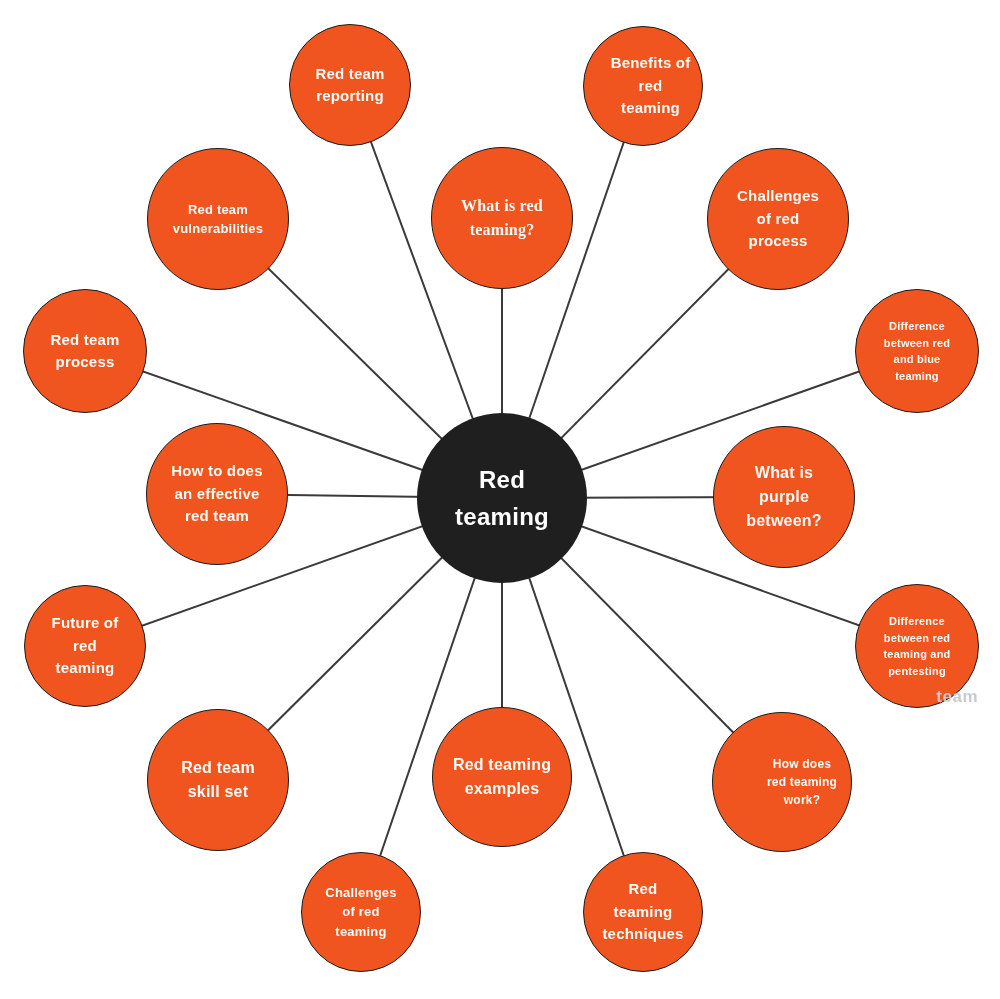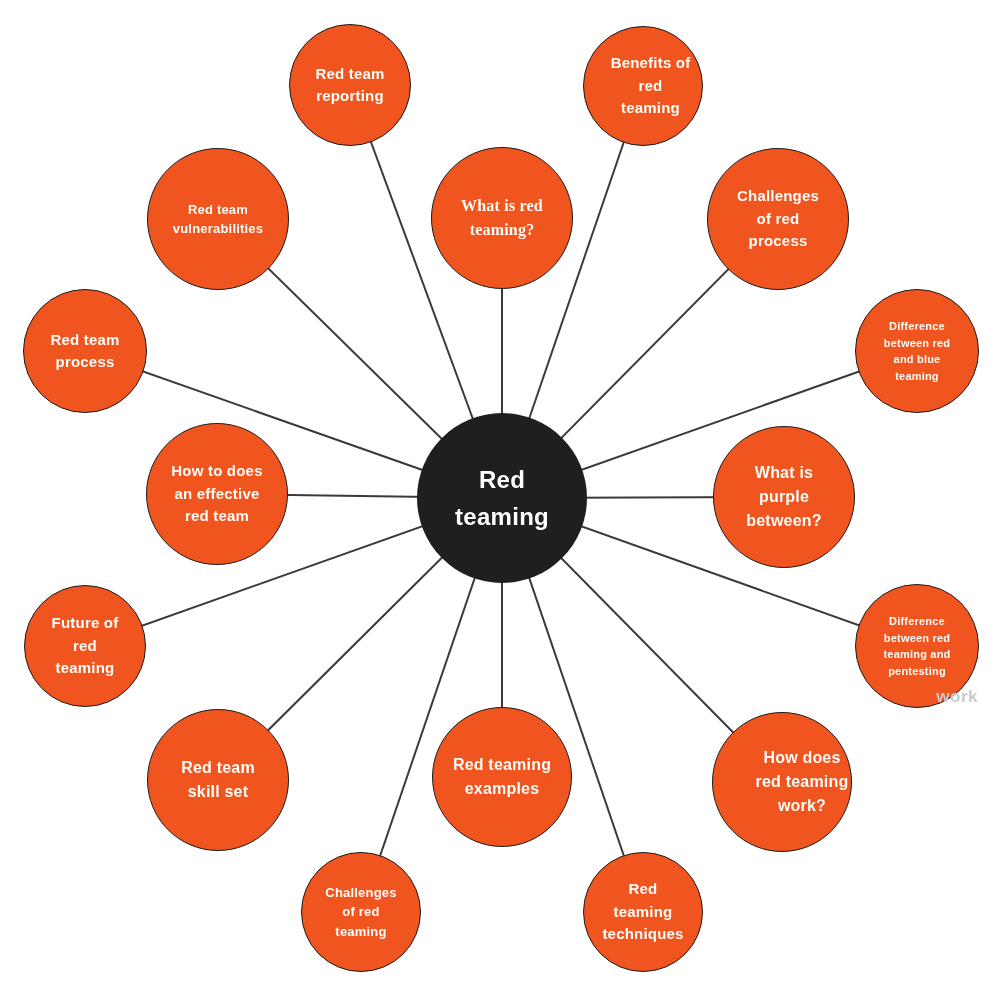--- a/index.html
+++ b/index.html
@@ -142,33 +142,33 @@
       </div>
       <div class="node" style="left: 147px; top: 709px; width: 142px; height: 142px;">
         <span class="node-label" style="font-size: 16px;">Red team
 skill set</span>
       </div>
       <div class="node" style="left: 432px; top: 707px; width: 140px; height: 140px;">
         <span class="node-label" style="font-size: 16px;">Red teaming
 examples</span>
       </div>
       <div class="node" style="left: 712px; top: 712px; width: 140px; height: 140px;">
-        <span class="node-label" style="font-size: 16px; margin-left: 40px;">How does
+        <span class="node-label" style="font-size: 12px; margin-left: 40px;">How does
 red teaming
 work?</span>
       </div>
       <div class="node" style="left: 301px; top: 852px; width: 120px; height: 120px;">
         <span class="node-label" style="font-size: 13px;">Challenges
 of red
 teaming</span>
       </div>
       <div class="node" style="left: 583px; top: 852px; width: 120px; height: 120px;">
         <span class="node-label" style="font-size: 15px;">Red
 teaming
 techniques</span>
       </div>
     </div>
   <div class="center-node" id="center-node" style="left: 417px; top: 413px; width: 170px; height: 170px;">
     <span class="center-label" style="font-size: 24px;">Red
 teaming</span>
   </div>
-  <div class="watermark">work</div>
+  <div class="watermark">team</div>
 </div>
 
 </body></html>

